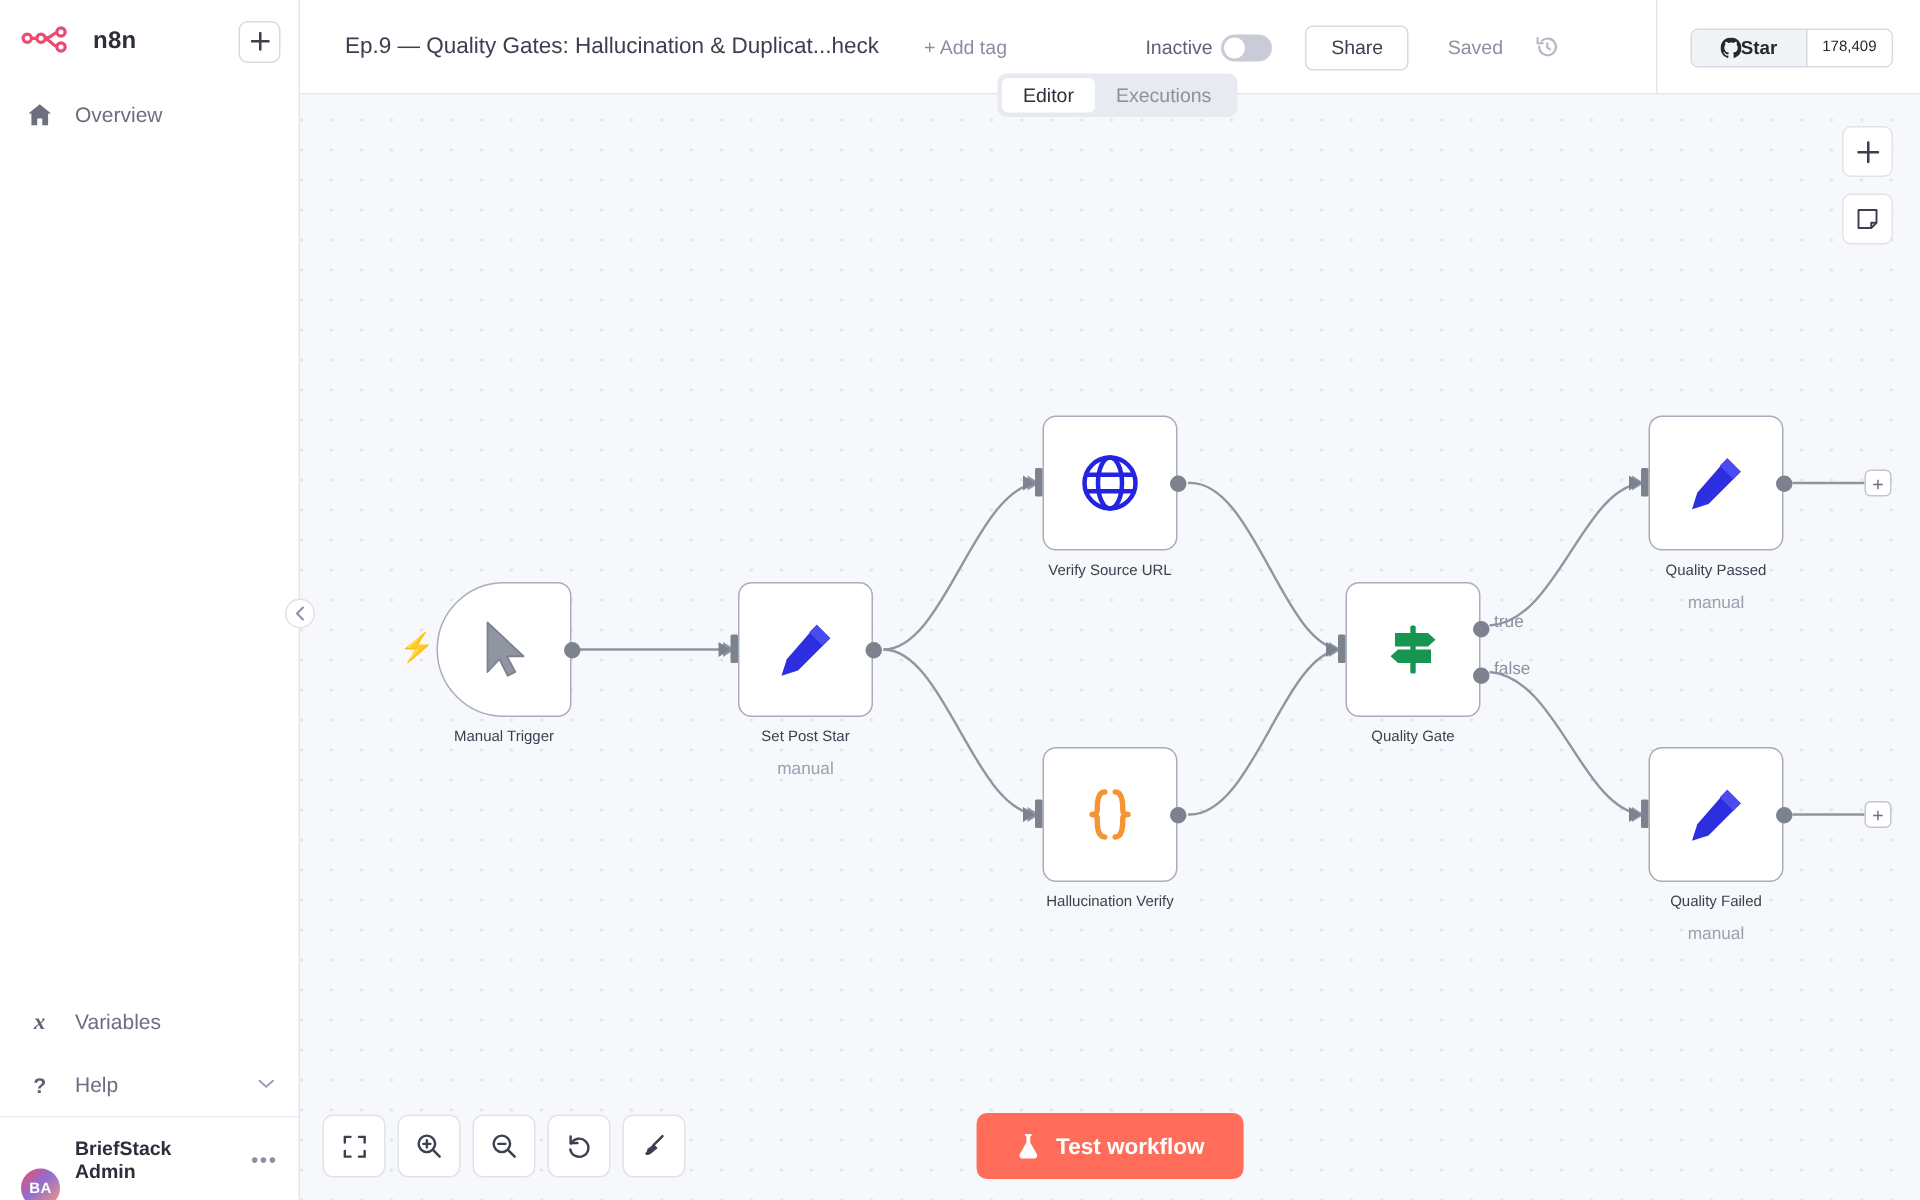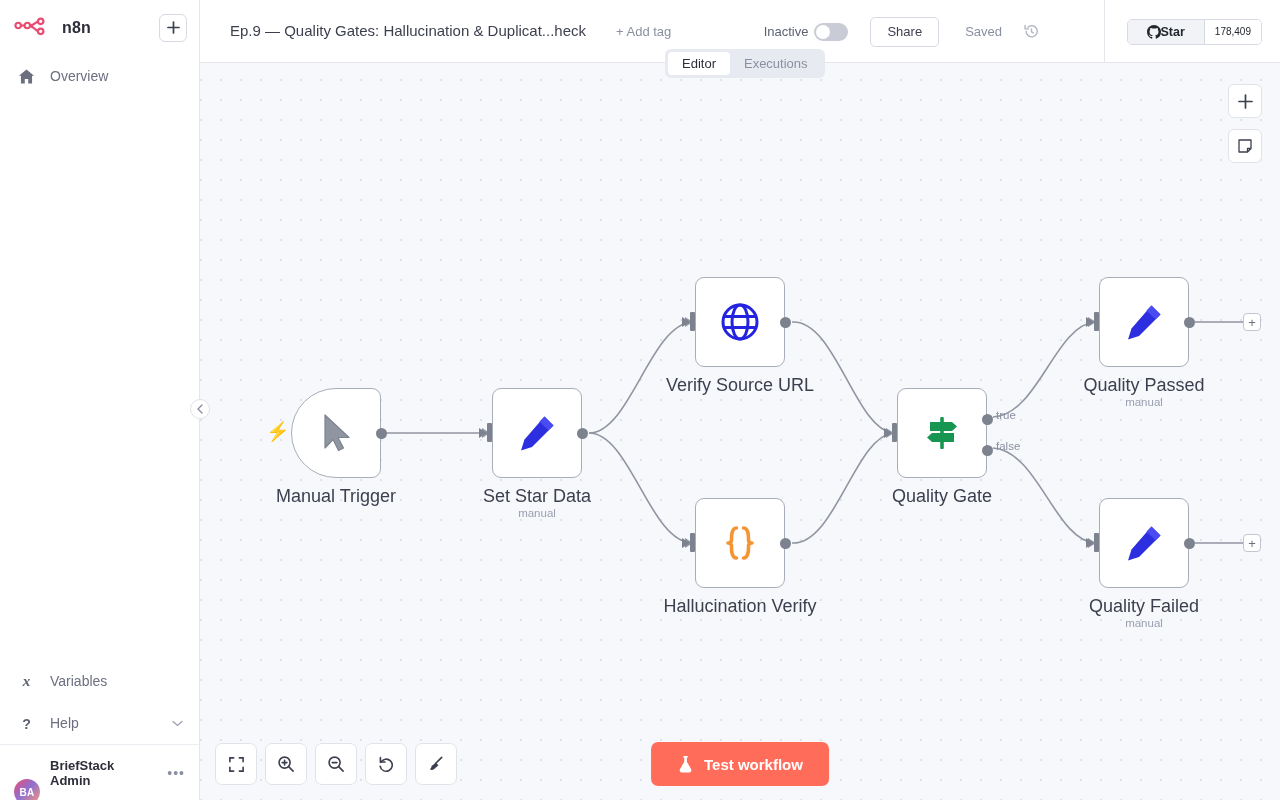--- a/index.html
+++ b/index.html
@@ -163,21 +163,21 @@
   .node { position: absolute; z-index: 6; }
   .node-box {
     width: 90px; height: 90px; background: #fff;
     border: 1.5px solid #a8adba; border-radius: 9px;
     display: flex; align-items: center; justify-content: center;
     cursor: pointer; box-sizing: border-box;
   }
   .node-box.trigger { border-top-left-radius: 45px; border-bottom-left-radius: 45px; }
   .node-label {
     position: absolute; left: 50%; transform: translateX(-50%);
-    top: 98px; font-size: 18px; color: #3c3f4e; white-space: nowrap; text-align: center;
+    top: 98px; font-size: 10px; color: #3c3f4e; white-space: nowrap; text-align: center;
   }
   .node-sub {
     position: absolute; left: 50%; transform: translateX(-50%);
     top: 119px; font-size: 11.5px; color: #9aa0b0; white-space: nowrap; text-align: center;
   }
   .bolt { position: absolute; left: -25px; top: 32px; color: #ff6d5a; font-size: 19px; }
 
   
   .port-out {
     position: absolute; width: 11px; height: 11px; border-radius: 50%;
@@ -410,21 +410,21 @@
 
       <div class="node" style="left:292px; top:325px;">
         <span class="port-in"></span>
         <div class="node-box">
           <svg width="42" height="42" viewBox="0 0 42 42">
             <path d="M28.5 4.5 L37.5 13.5 L16 35 L5 38.5 L8.5 27.5 Z" fill="#2d2ee0"></path>
             <path d="M28.5 4.5 L37.5 13.5 L32.5 18.5 L23.5 9.5 Z" fill="#4a4bf0"></path>
           </svg>
         </div>
         <span class="port-out"></span>
-        <span class="node-label">Set Star Data</span>
+        <span class="node-label">Set Post Star</span>
         <span class="node-sub">manual</span>
       </div>
 
       <div class="node" style="left:495px; top:214px;">
         <span class="port-in"></span>
         <div class="node-box">
           <svg width="46" height="46" viewBox="0 0 46 46">
             <g fill="none" stroke="#2323e0" stroke-width="3">
               <circle cx="23" cy="23" r="17"></circle>
               <ellipse cx="23" cy="23" rx="8" ry="17"></ellipse>

